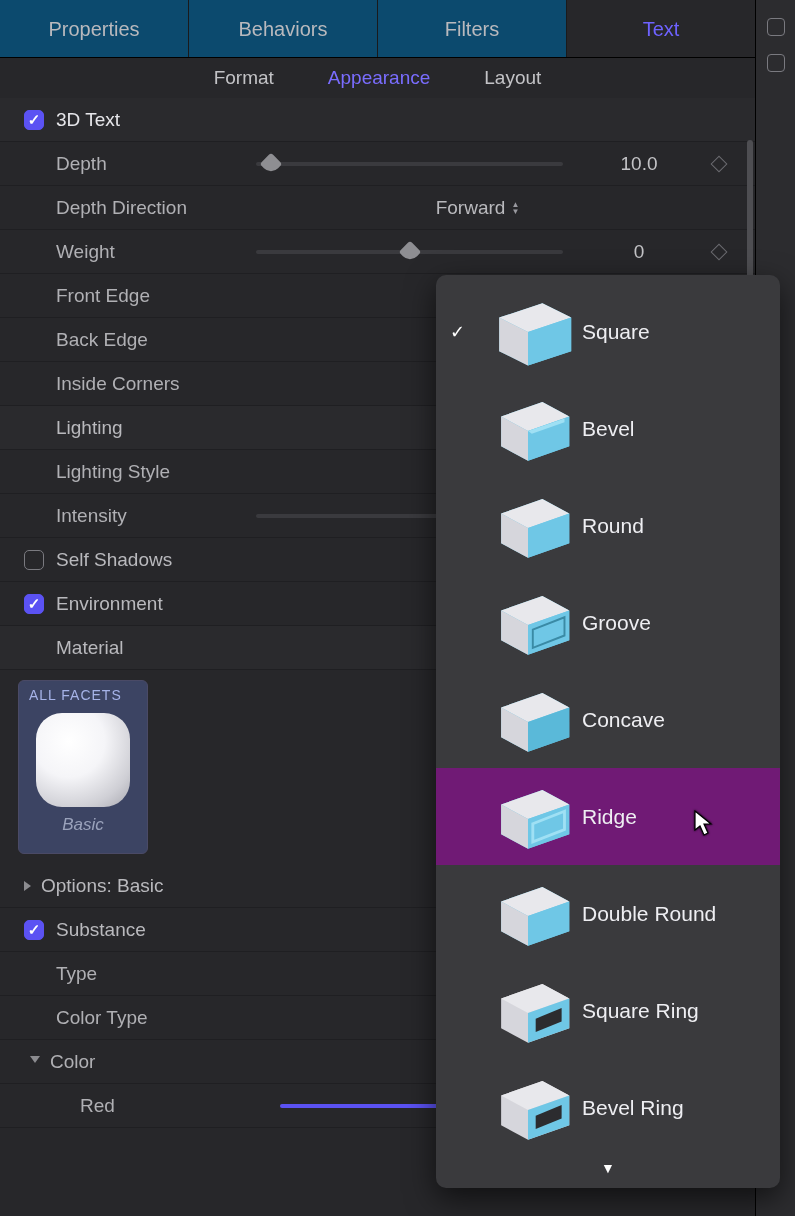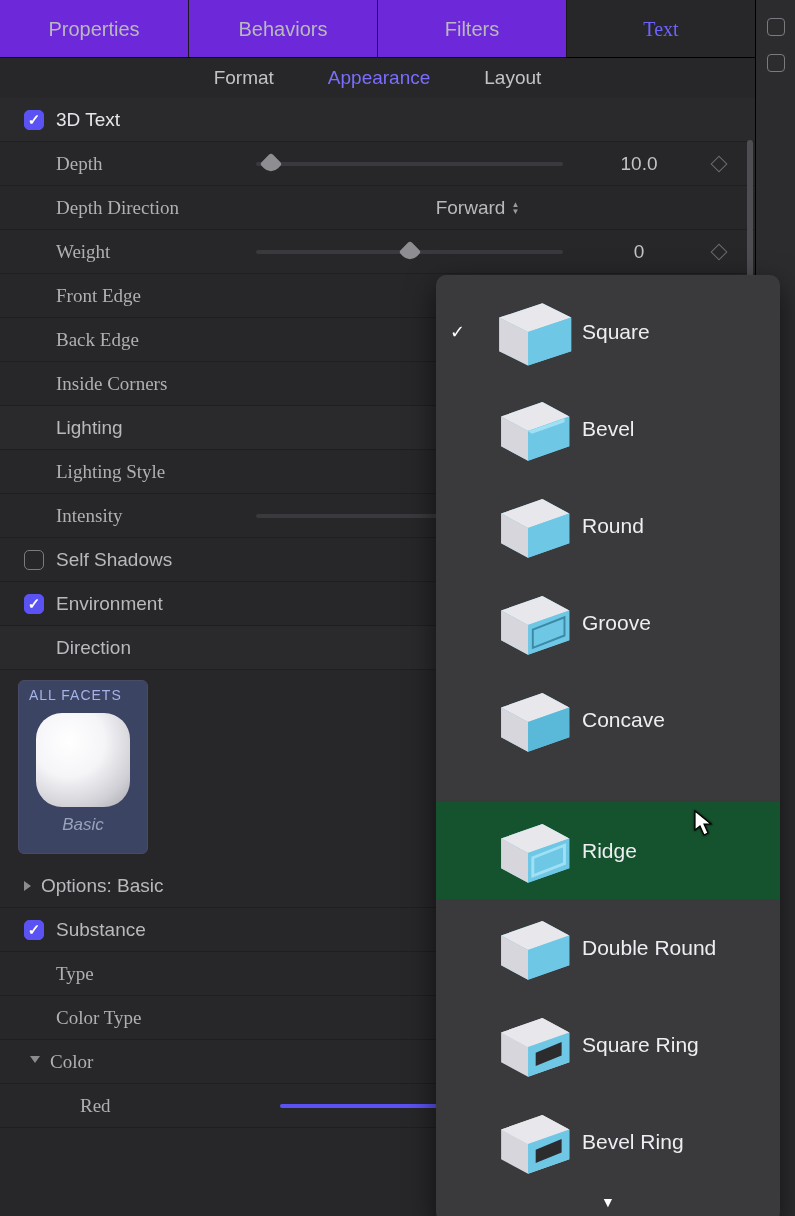--- a/index.html
+++ b/index.html
@@ -1,33 +1,33 @@
 <!DOCTYPE html>
 <html><head>
 <meta charset="utf-8">
 <style>
   * { box-sizing: border-box; margin: 0; padding: 0; font-family: -apple-system, "Helvetica Neue", Arial, sans-serif; }
   body { background:#1f1f22; color:#cfcfd2; width:795px; height:1216px; overflow:hidden; position:relative; font-size:19px; }
   .right-gutter { position:absolute; right:0; top:0; width:40px; height:100%; background:#2c2c2f; border-left:1px solid #000; }
   .gutter-check { width:18px; height:18px; border:1px solid #7a7a80; border-radius:4px; margin:18px auto; background:#2c2c2f; }
   .panel { width:755px; height:100%; background:#27272a; position:relative; }
   
-  .top-tabs { display:flex; height:58px; background:#6d28d9; border-bottom:1px solid #000; }
+  .top-tabs { display:flex; height:58px; background:#0c4a6e; border-bottom:1px solid #000; }
   .top-tab { flex:1; text-align:center; line-height:58px; color:#b9b9bd; font-size:20px; border-right:1px solid #1a1a1c; cursor:default; }
-  .top-tab.active { background:#27272a; color:#6e62ff; font-weight:500;font-family:Liberation Serif, serif; }
+  .top-tab.active { background:#27272a; color:#6e62ff; font-weight:500; }
   .top-tab:last-child{border-right:none;}
   
   .sub-tabs { display:flex; justify-content:center; gap:54px; height:40px; line-height:40px; font-size:19px; }
   .sub-tab { color:#c3c3c6; }
   .sub-tab.active { color:#7a6dff; }
   
   .row { display:flex; align-items:center; height:44px; padding:0 16px 0 24px; border-bottom:1px solid #1f1f22; font-size:19px; color:#b9b9bd; }
   .row.indent2 { padding-left:56px; }
   .row.header { background:#2a2a2d; }
-  .row .label { flex:0 0 200px; color:#b0b0b4;font-family:Liberation Serif, serif; }
+  .row .label { flex:0 0 200px; color:#b0b0b4; }
   .row .control { flex:1; display:flex; align-items:center; justify-content:center; position:relative; }
   .row .kf { width:40px; text-align:center; color:#6b6b70; }
   .diamond { display:inline-block; width:12px; height:12px; transform:rotate(45deg); border:1px solid #6b6b70; }
   
   .cbx { width:20px; height:20px; border-radius:5px; border:1px solid #7a7a80; margin-right:12px; display:inline-flex; align-items:center; justify-content:center; flex-shrink:0; }
   .cbx.checked { background:#5b52f3; border-color:#5b52f3; }
   .cbx.checked::after { content:"✓"; color:#fff; font-size:15px; font-weight:bold; }
   
   .slider-track { flex:1; height:4px; background:#3a3a3e; border-radius:2px; position:relative; margin-right:16px; }
   .slider-thumb { position:absolute; top:-6px; width:16px; height:16px; border-radius:3px; background:#8e8e92; transform:translateX(-50%) rotate(45deg); border-bottom-right-radius:10px; }
@@ -44,21 +44,21 @@
   
   .eyedropper-ico { width:22px; height:22px; color:#c3c3c6; }
   
   .scrollbar { position:absolute; right:0; top:140px; width:10px; height:400px; }
   .scroll-thumb { width:6px; height:150px; background:#4e4e52; border-radius:3px; margin-left:2px; }
   
   .popup { position:absolute; left:436px; top:275px; width:344px; background:#3a3a3d; border-radius:10px; box-shadow:0 10px 30px rgba(0,0,0,0.6); padding:8px 0; z-index:10; }
   .popup-item { display:flex; align-items:center; height:97px; padding:0 14px; font-size:21px; color:#eeeef2; }
   .popup-item .check { width:24px; color:#fff; font-size:18px; }
   .popup-item .ico { width:108px; height:82px; display:flex; align-items:center; justify-content:center; }
-  .popup-item.highlight { background:#14532d;margin-top:34px; }
+  .popup-item.highlight { background:#701a75; }
   .popup-arrow-down { text-align:center; color:#fff; font-size:14px; padding:4px 0; }
   .cursor-img { position:absolute; left:694px; top:810px; width:20px; height:26px; z-index:20; }
   .cursor-img svg { filter: drop-shadow(0 0 1px #000); }
   
   .box3d { width:96px; height:78px; }
   
   .eyedrop-row .control{justify-content:flex-end; padding-right:8px;}
 </style>
 </head>
 <body>
@@ -157,21 +157,21 @@
     <span class="cbx"></span>
     <span>Self Shadows</span>
   </div>
 
   <div class="row" style="padding-left:24px;">
     <span class="cbx checked"></span>
     <span>Environment</span>
   </div>
 
   <div class="row" style="padding-left:56px; background:#2a2a2d;">
-    <span>Direction</span>
+    <span>Material</span>
   </div>
   <div class="facet-card">
     <div class="facet-title">ALL FACETS</div>
     <div class="facet-thumb"></div>
     <div class="facet-label">Basic</div>
   </div>
 
   <div class="row" style="padding-left:24px;">
     <span class="disclosure"></span>
     <span>Options: Basic</span>

